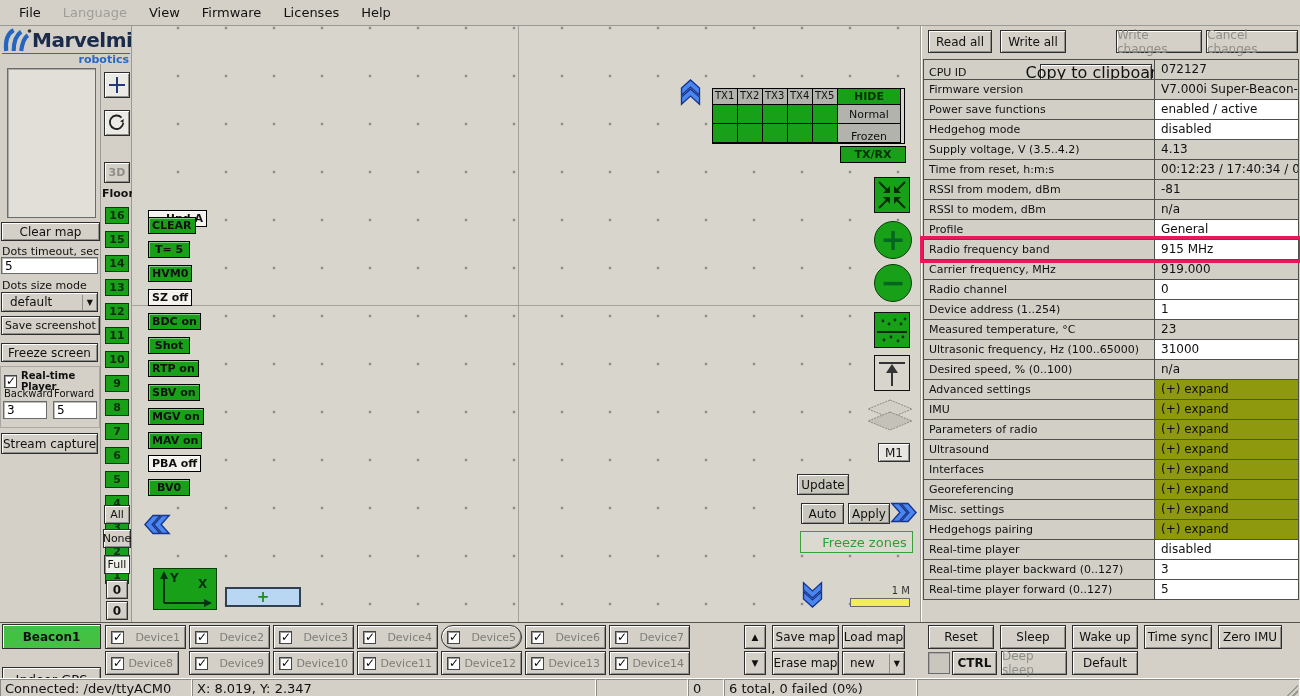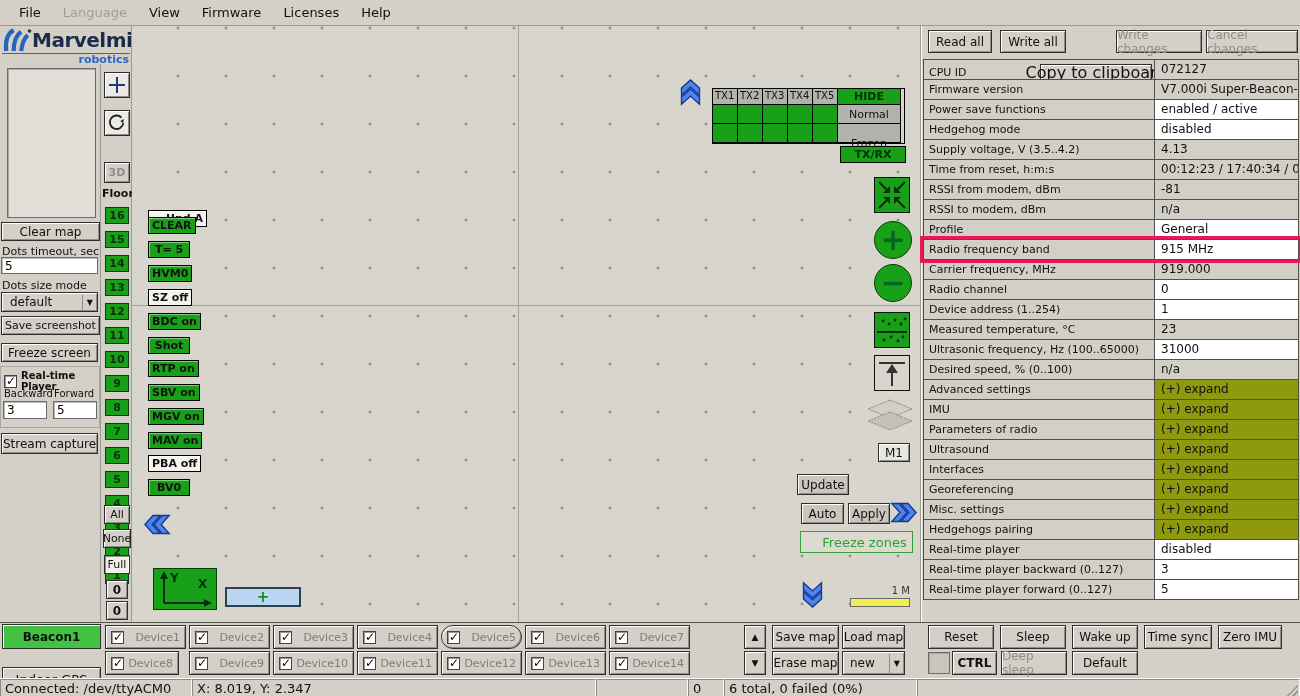--- a/index.html
+++ b/index.html
@@ -237,21 +237,21 @@
         <div class="txc" style="height:20px;"></div>
         <div class="txc" style="height:20px;"></div>
         <div class="txlab gry" style="height:20px;padding-top:3px;">Normal</div>
       </div>
       <div class="txrow">
         <div class="txc" style="height:20px;"></div>
         <div class="txc" style="height:20px;"></div>
         <div class="txc" style="height:20px;"></div>
         <div class="txc" style="height:20px;"></div>
         <div class="txc" style="height:20px;"></div>
-        <div class="txlab gry" style="height:20px;padding-top:13px;">Frozen</div>
+        <div class="txlab gry" style="height:20px;padding-top:6px;">Frozen</div>
       </div>
     </div>
     <div class="txfloat">TX/RX</div>
 
     <svg class="chev" style="left:545px;top:56px;transform:rotate(-90deg);" viewBox="0 0 30 22">
       <path d="M2 1 L10 1 L19 11 L10 21 L2 21 L11 11 Z" fill="#4a86f0" stroke="#17348c" stroke-width="1.5"></path>
       <path d="M12 1 L20 1 L29 11 L20 21 L12 21 L21 11 Z" fill="#4a86f0" stroke="#17348c" stroke-width="1.5"></path>
     </svg>
     <svg class="chev" style="left:12px;top:488px;transform:rotate(180deg);" viewBox="0 0 30 22">
       <path d="M2 1 L10 1 L19 11 L10 21 L2 21 L11 11 Z" fill="#4a86f0" stroke="#17348c" stroke-width="1.5"></path>

